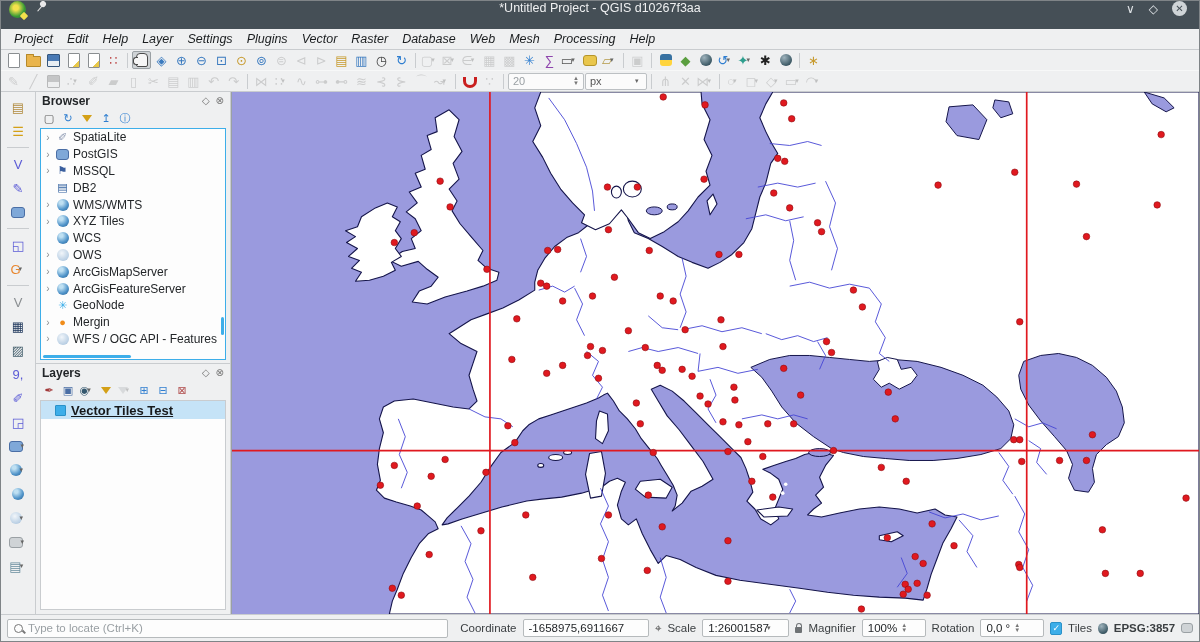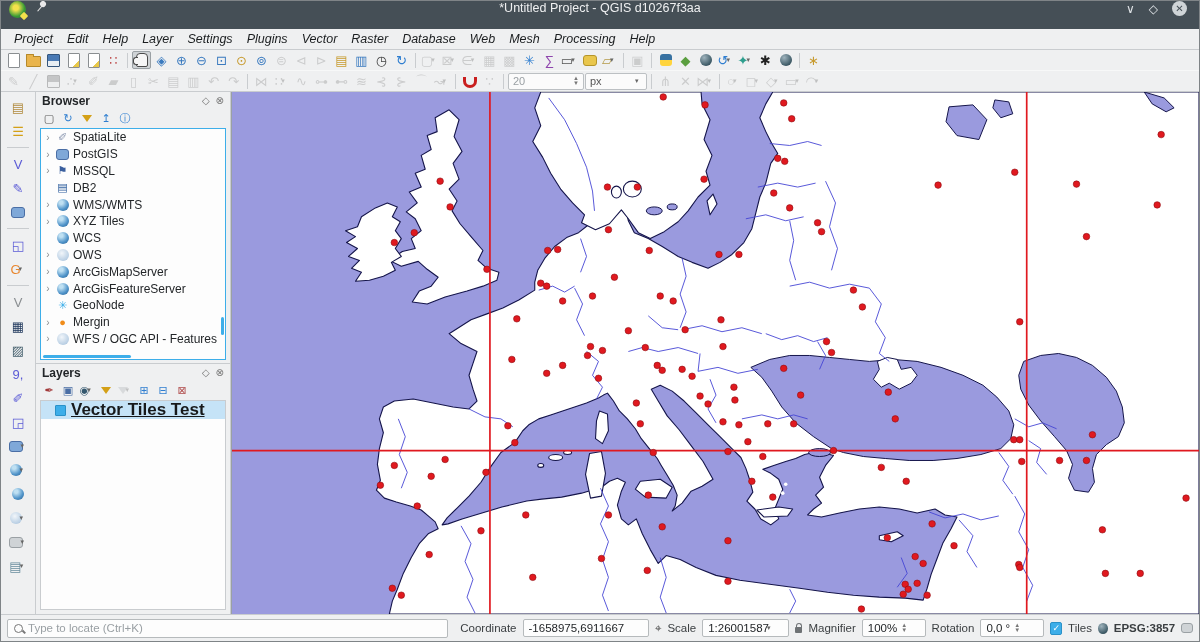--- a/index.html
+++ b/index.html
@@ -63,21 +63,21 @@
   .ptools{height:18px;display:flex;align-items:center;gap:3px;padding:0 5px;flex:0 0 18px;}
   .ptools .tbi{width:16px;height:15px;font-size:11px;}
   #browser-panel{height:271px;display:flex;flex-direction:column;border-bottom:1px solid #c9cccf;}
   #browser-list{flex:1;margin:1px 4px 3px 4px;background:#fdfdfd;border:1px solid #3daee9;overflow:hidden;position:relative;font-size:12px;color:#232629;}
   .trow{display:flex;align-items:center;height:16.8px;padding-left:3px;gap:4px;white-space:nowrap;}
   .texp{width:8px;color:#8a8e91;font-size:10px;text-align:center;}
   .ticon{width:13px;display:flex;justify-content:center;font-size:11px;}
   .hscroll{position:absolute;left:2px;bottom:1px;width:88px;height:3px;background:#3daee9;border-radius:2px;}
   .vscroll{position:absolute;right:1px;bottom:24px;width:3px;height:18px;background:#3daee9;border-radius:2px;}
   #layers-panel{flex:1;display:flex;flex-direction:column;min-height:0;}
-  #layers-list{flex:1;margin:1px 4px 4px 4px;background:#fdfdfd;border:1px solid #c9cccf;font-size:17px;}
+  #layers-list{flex:1;margin:1px 4px 4px 4px;background:#fdfdfd;border:1px solid #c9cccf;font-size:13px;}
   .lrow{display:flex;align-items:center;height:18px;gap:5px;padding-left:14px;background:#c5e3f7;}
   .lrow .lname{font-weight:bold;text-decoration:underline;color:#17191b;}
   .lcb{width:9px;height:9px;background:#3daee9;border:1px solid #2a91c8;border-radius:1px;}
   
   #map{flex:1;position:relative;background:#9a9ade;border-left:1px solid #9aa0a4;min-width:0;}
   #map svg{display:block;width:100%;height:100%;}
   
   #statusbar{height:26px;background:#eff0f1;border-top:1px solid #c9cccf;display:flex;align-items:center;font-size:11.5px;color:#3a3e41;padding:0 6px;gap:6px;flex:0 0 26px;}
   #locate{width:478px;height:17px;border:1px solid #b6babc;border-radius:2px;background:#fdfdfd;display:flex;align-items:center;gap:5px;padding:0 6px;color:#9aa0a4;}
   .sb-label{color:#3a3e41;}

